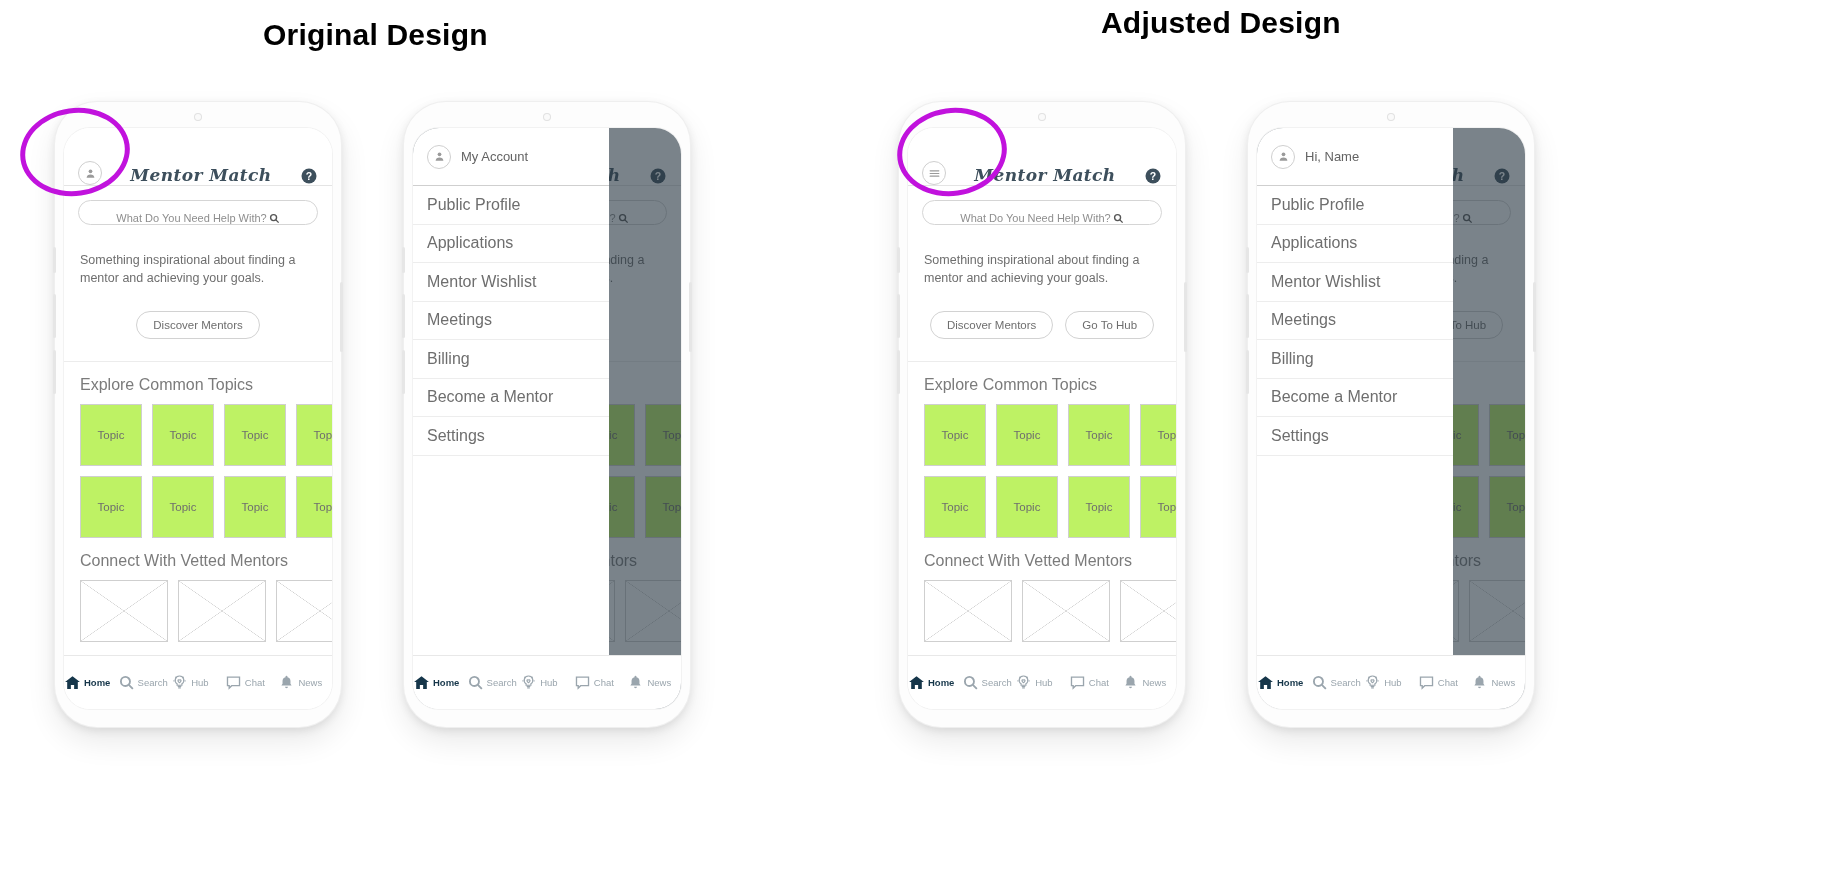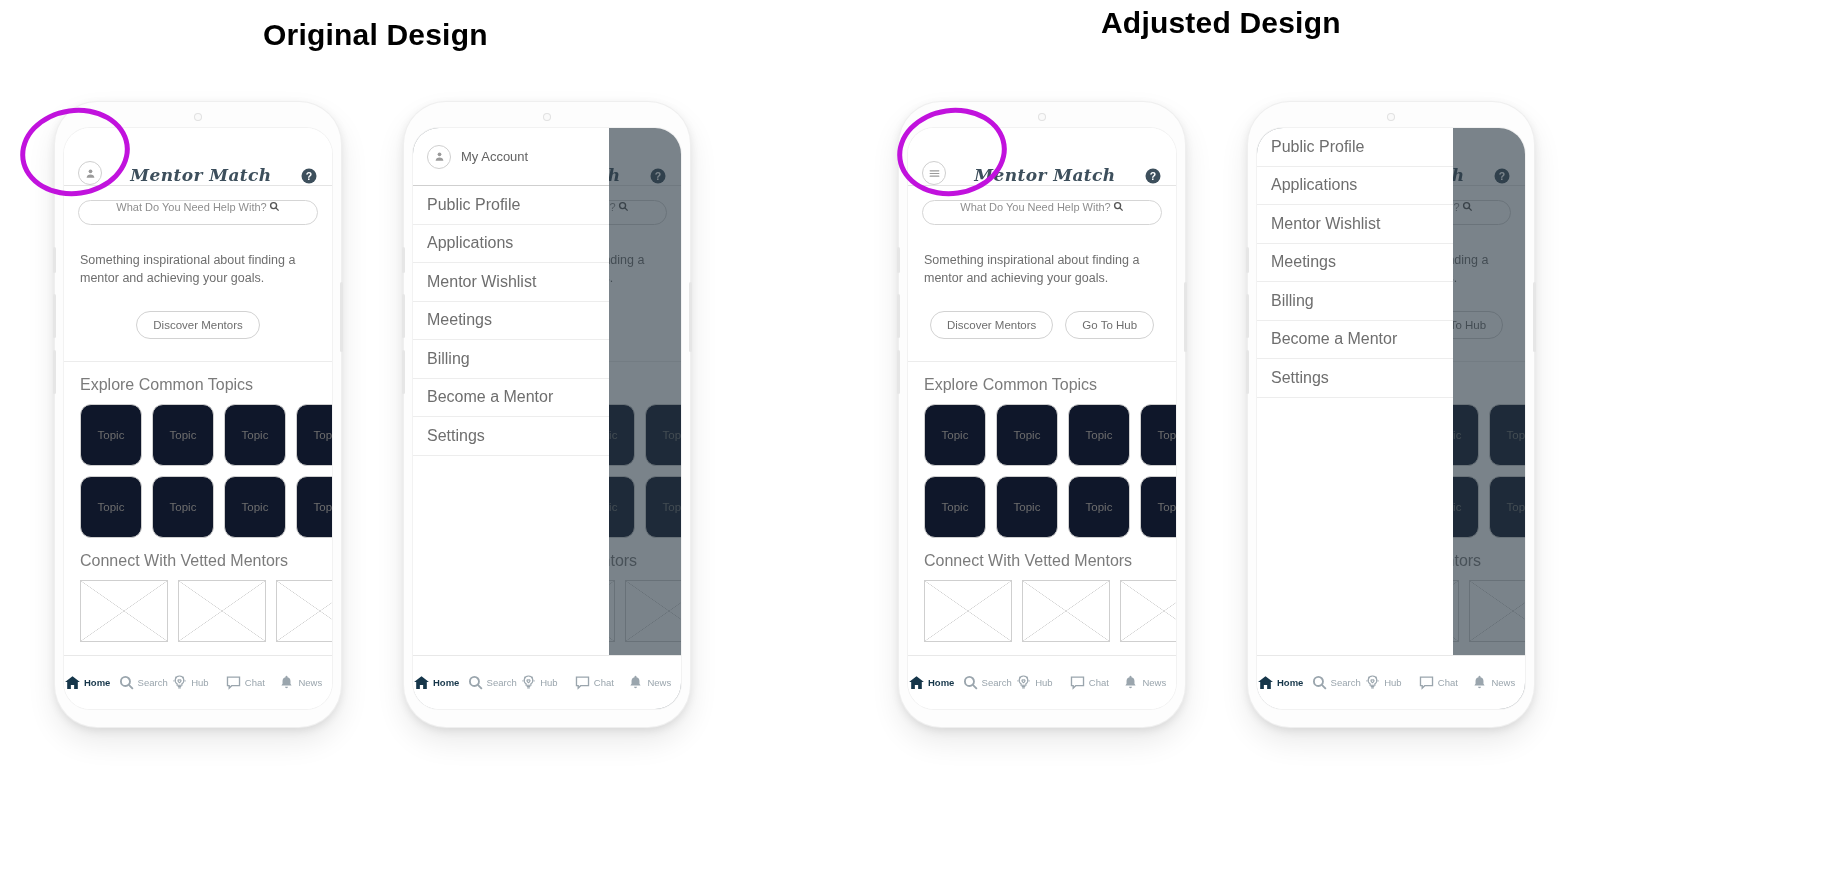--- a/index.html
+++ b/index.html
@@ -91,21 +91,21 @@
     white-space: nowrap;
   }
   .help-icon { flex: 0 0 auto; width: 18px; height: 18px; color: #3d4f5c; }
   .help-icon svg { display:block; }
 
   
   .search-wrap { padding: 14px 14px 0 14px; }
   .search-pill {
     height: 25px; border-radius: 13px;
     border: 1px solid #d5d5d5;
-    display: flex; align-items: flex-start; justify-content: center;
+    display: flex; align-items: flex-end; justify-content: center;
     gap: 2px;
     color: #8e8e8e;
     font-size: 11px;
   }
   .search-pill .mag { width: 11px; height: 11px; color:#555; }
 
   
   .hero { padding: 26px 16px 22px 16px; border-bottom: 1px solid #ececec; }
   .hero-text {
     font-size: 12.5px; line-height: 1.45; color: #6e6e6e;
@@ -127,24 +127,24 @@
     padding: 14px 16px 10px 16px;
     font-size: 16px; color: #7b7b7b;
   }
   .topic-row {
     display: flex; gap: 10px; padding: 0 0 0 16px;
   }
   .topic-row + .topic-row { margin-top: 10px; }
   .topic-card {
     flex: 0 0 auto;
     width: 62px; height: 62px;
-    border: 1px solid #cfcfcf; border-radius: 11px;
+    border: 1px solid #cfcfcf; border-radius: 0;
     display: flex; align-items: center; justify-content: center;
     font-size: 11.5px; color: #6e6e6e;
-    background:#0f172a;
+    background:#bef264;
   }
   .mentor-row { display: flex; gap: 10px; padding: 0 0 0 16px; }
   .mentor-card {
     flex: 0 0 auto;
     width: 88px; height: 62px;
     border: 1px solid #cfcfcf;
     background:
       linear-gradient(to top right, transparent calc(50% - .5px), #cfcfcf 50%, transparent calc(50% + .5px)),
       linear-gradient(to bottom right, transparent calc(50% - .5px), #cfcfcf 50%, transparent calc(50% + .5px));
   }
@@ -644,20 +644,29 @@
       <div class="sec-label">Connect With Vetted Mentors</div>
       <div class="mentor-row">
         <div class="mentor-card"></div>
         <div class="mentor-card"></div>
         <div class="mentor-card"></div>
       </div>
 
       <div class="scrim"></div>
 
       <div class="drawer">
+        <div class="drawer-head">
+          <div class="circle-btn">
+            <svg viewBox="0 0 24 24" width="13" height="13" fill="currentColor">
+                <circle cx="12" cy="8" r="3.4"></circle>
+                <path d="M4.8 20c0-4 3.4-6.2 7.2-6.2S19.2 16 19.2 20z"></path>
+              </svg>
+          </div>
+          <div class="name">Hi, Name</div>
+        </div>
         <div class="drawer-list">
           <div class="drawer-item">Public Profile</div>
           <div class="drawer-item">Applications</div>
           <div class="drawer-item">Mentor Wishlist</div>
           <div class="drawer-item">Meetings</div>
           <div class="drawer-item">Billing</div>
           <div class="drawer-item">Become a Mentor</div>
           <div class="drawer-item">Settings</div>
         </div>
       </div>

